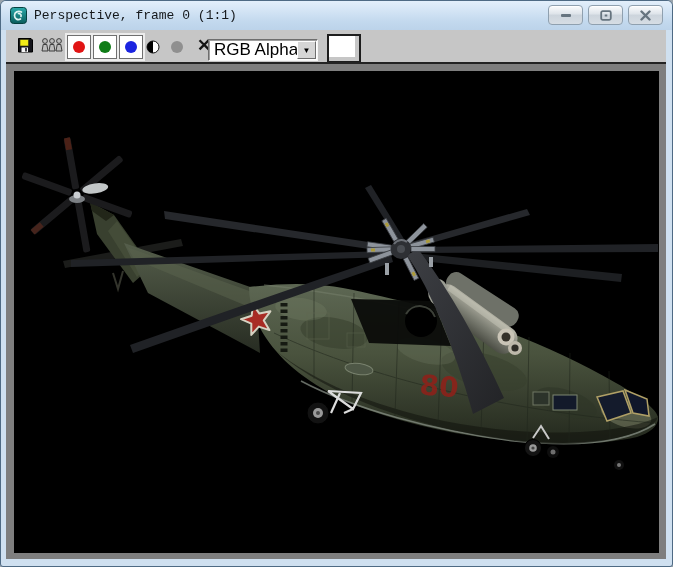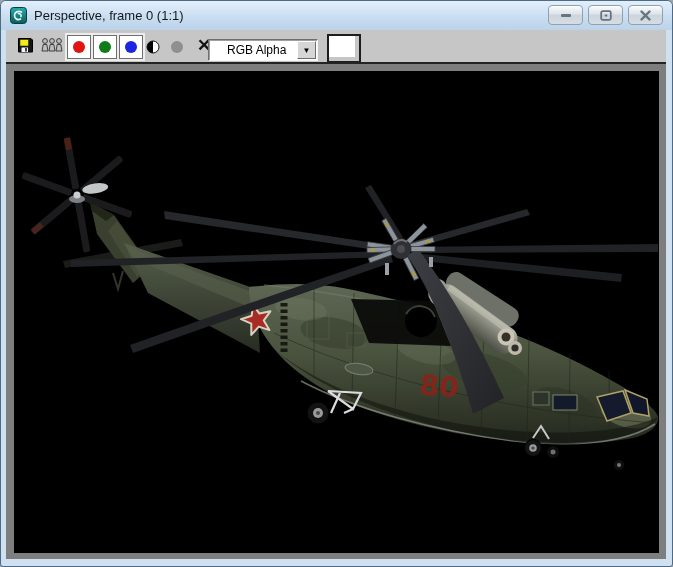--- a/index.html
+++ b/index.html
@@ -3,36 +3,36 @@
 <meta charset="utf-8">
 <style>
   html,body{margin:0;padding:0;background:#9aa4ad;font-family:"Liberation Sans",sans-serif;}
   .window{position:relative;width:671px;height:565px;margin:0;background:#cfe0f0;
           border:1px solid #4e6a84;border-radius:6px 6px 3px 3px;overflow:hidden;}
   
   .titlebar{position:absolute;left:0;top:0;width:100%;height:29px;
             background:linear-gradient(#e3effb,#c3d9ee 70%,#bcd3ea);
             display:flex;align-items:center;}
   .app-icon{width:17px;height:17px;margin:0 7px 0 9px;flex:0 0 auto;}
-  .title-text{font-size:13px;color:#15181b;white-space:nowrap;}
+  .title-text{font-size:13px;color:#15181b;white-space:nowrap;font-family:Liberation Mono, monospace;}
   .win-controls{position:absolute;right:9px;top:4px;display:flex;gap:5px;}
   .win-btn{width:33px;height:18px;border:1px solid #8fa0af;border-radius:4px;
            background:linear-gradient(#fcfdfe,#dde3e9 45%,#ccd4dc 50%,#d6dde4);
            box-shadow:inset 0 1px 0 rgba(255,255,255,.9);
            display:flex;align-items:center;justify-content:center;cursor:default;}
   
   .toolbar{position:absolute;left:5px;top:29px;width:660px;height:32px;background:#c6c6c6;}
   .tb{position:absolute;}
   .chan-btn{width:22px;height:22px;background:#fff;border:1px solid #6f6f6f;
             box-shadow:0 0 0 2px #ececec;display:flex;align-items:center;justify-content:center;}
   .combo{position:absolute;left:202px;top:9px;width:108px;height:20px;background:#fff;
          border-top:1px solid #6e6e6e;border-left:1px solid #6e6e6e;
          border-bottom:1px solid #f6f6f6;border-right:1px solid #f6f6f6;
          box-shadow:inset 1px 1px 0 #9f9f9f;display:flex;align-items:center;}
-  .combo-text{flex:1;font-size:12px;color:#000;padding-left:18px;white-space:nowrap;overflow:hidden;}
+  .combo-text{flex:1;font-size:17px;color:#000;padding-left:5px;white-space:nowrap;overflow:hidden;}
   .combo-arrow{width:17px;height:16px;margin-right:1px;background:#d6d6d6;
                border-top:1px solid #fff;border-left:1px solid #fff;
                border-bottom:1px solid #6e6e6e;border-right:1px solid #6e6e6e;
                font-size:8px;color:#000;display:flex;align-items:center;justify-content:center;}
   .swatch{position:absolute;left:321px;top:4px;width:30px;height:25px;border:2px solid #1d1d1d;}
   
   .vp-frame{position:absolute;left:5px;top:61px;width:660px;height:497px;background:#7e7e7e;
             border-top:2px solid #232323;box-sizing:border-box;}
   .vp-canvas{position:absolute;left:8px;top:7px;width:645px;height:482px;background:#000;overflow:hidden;}
   svg{display:block;}

